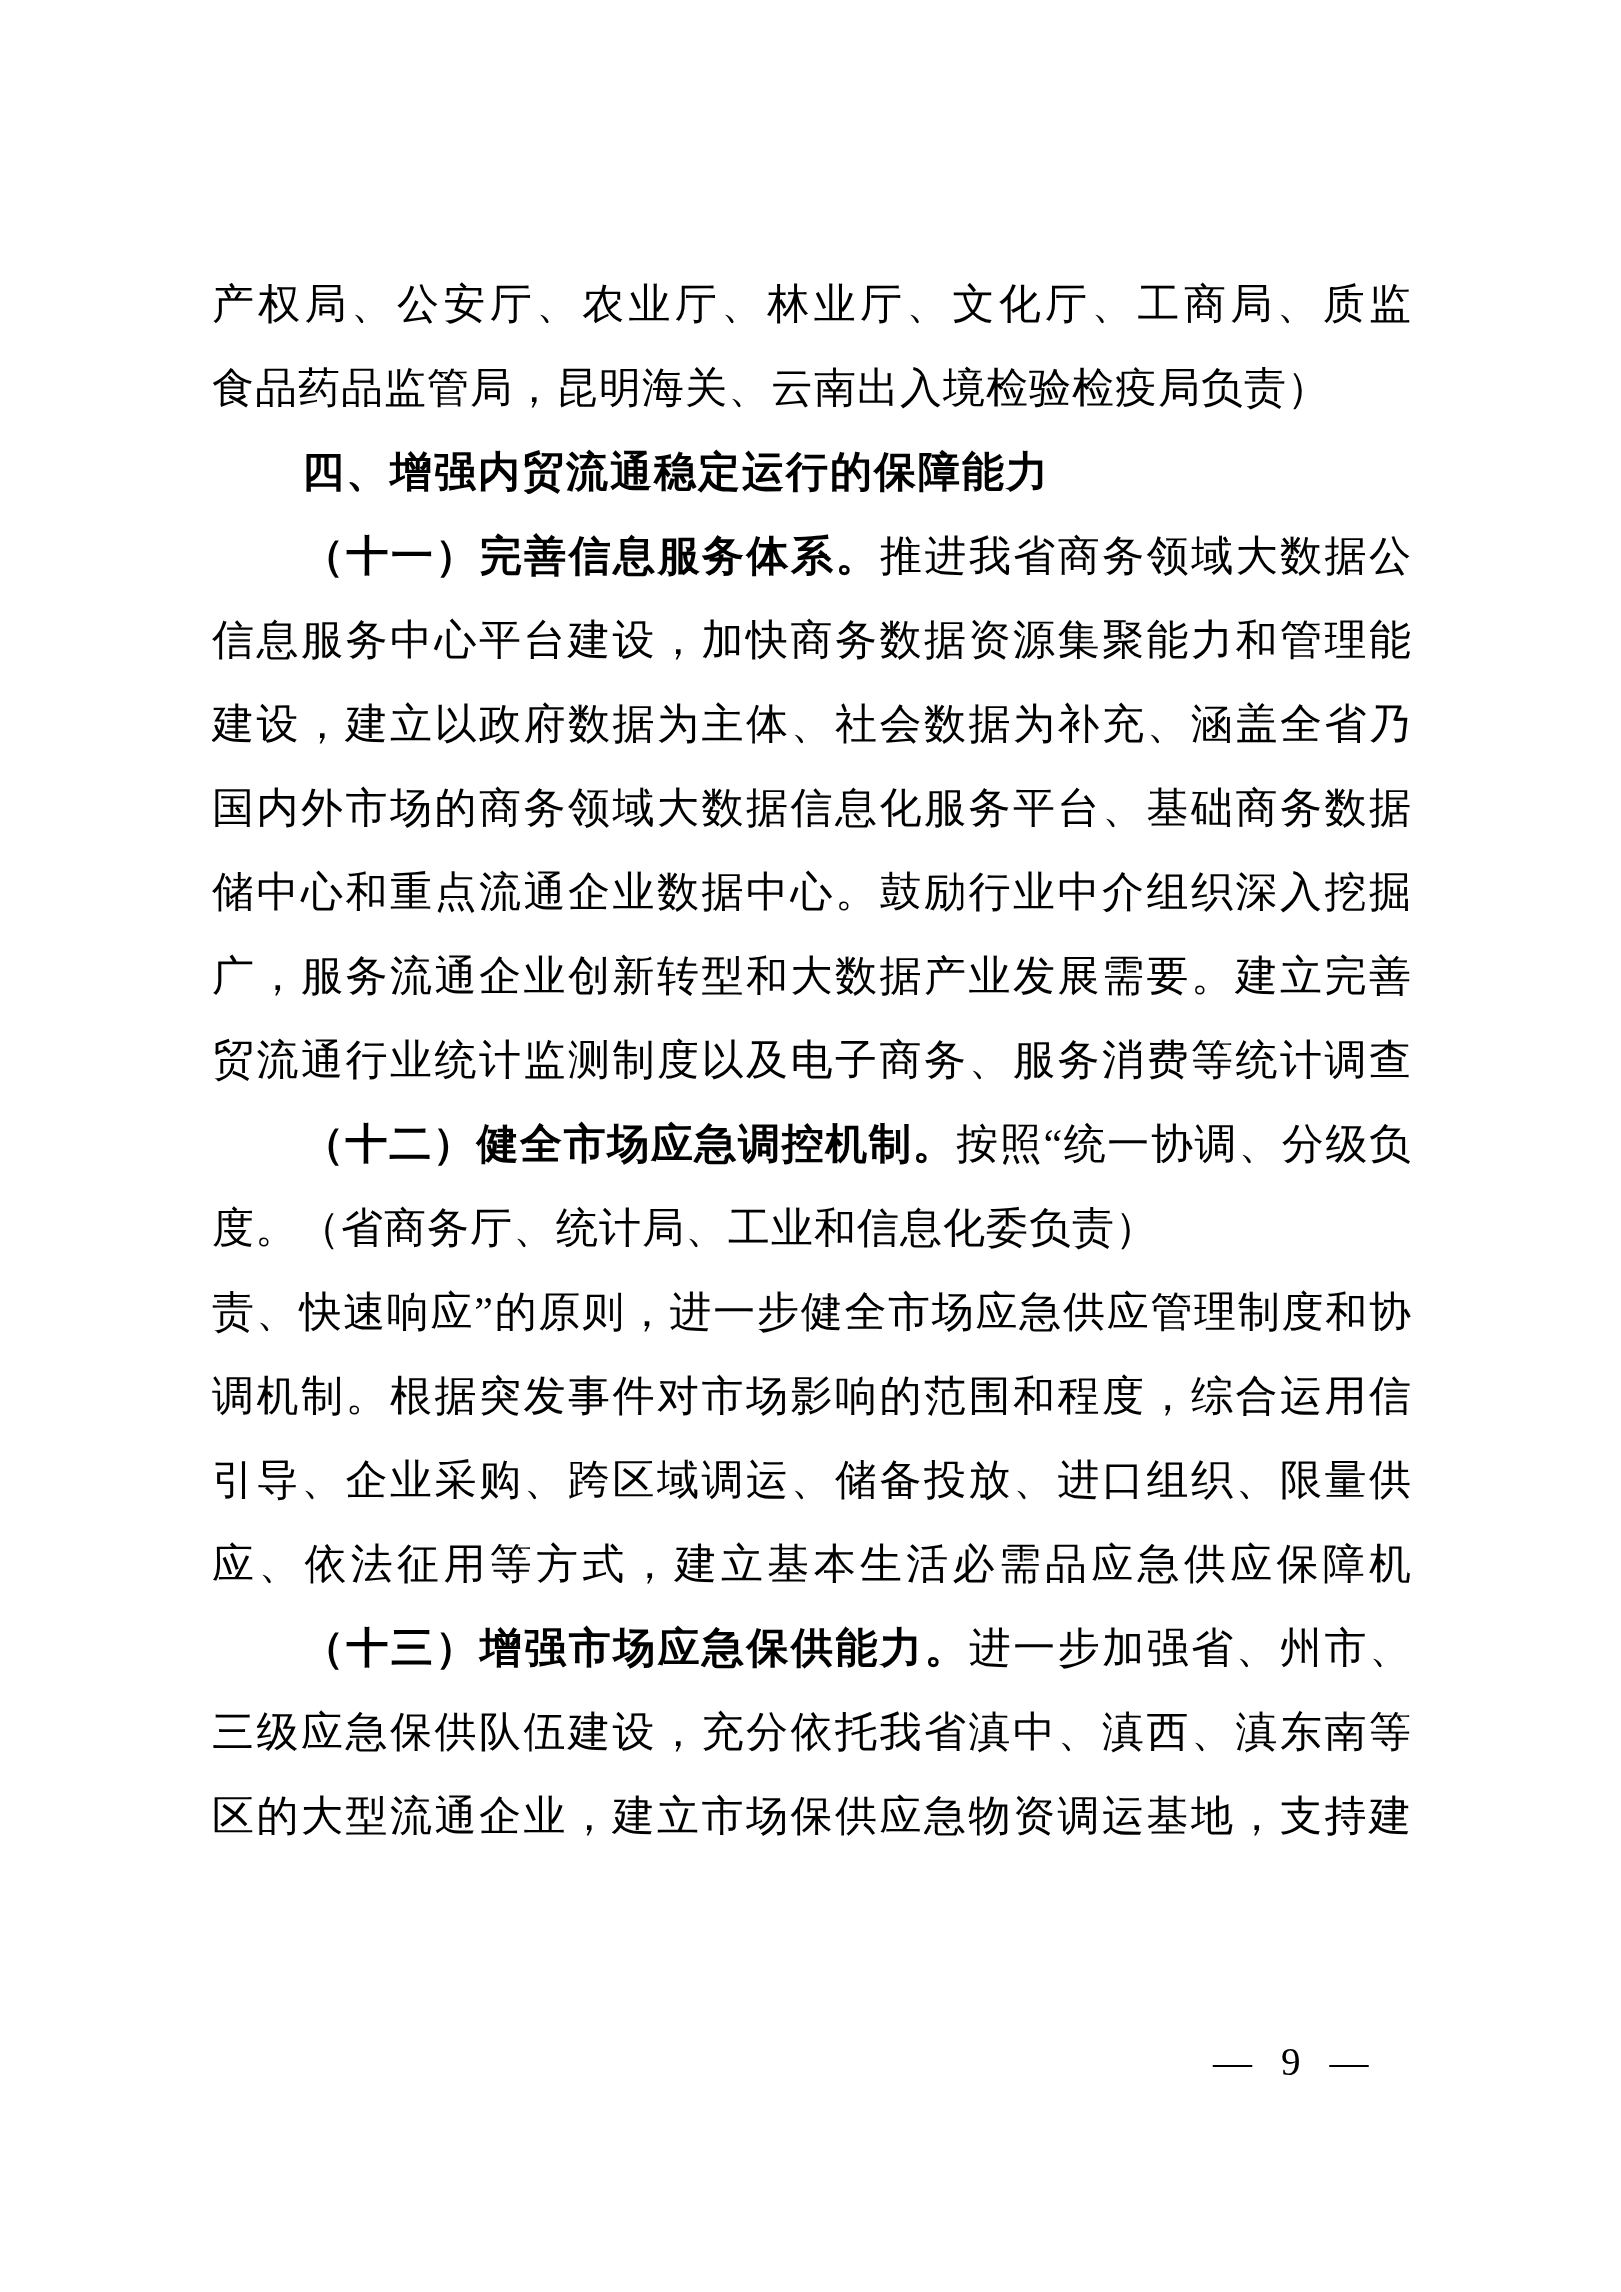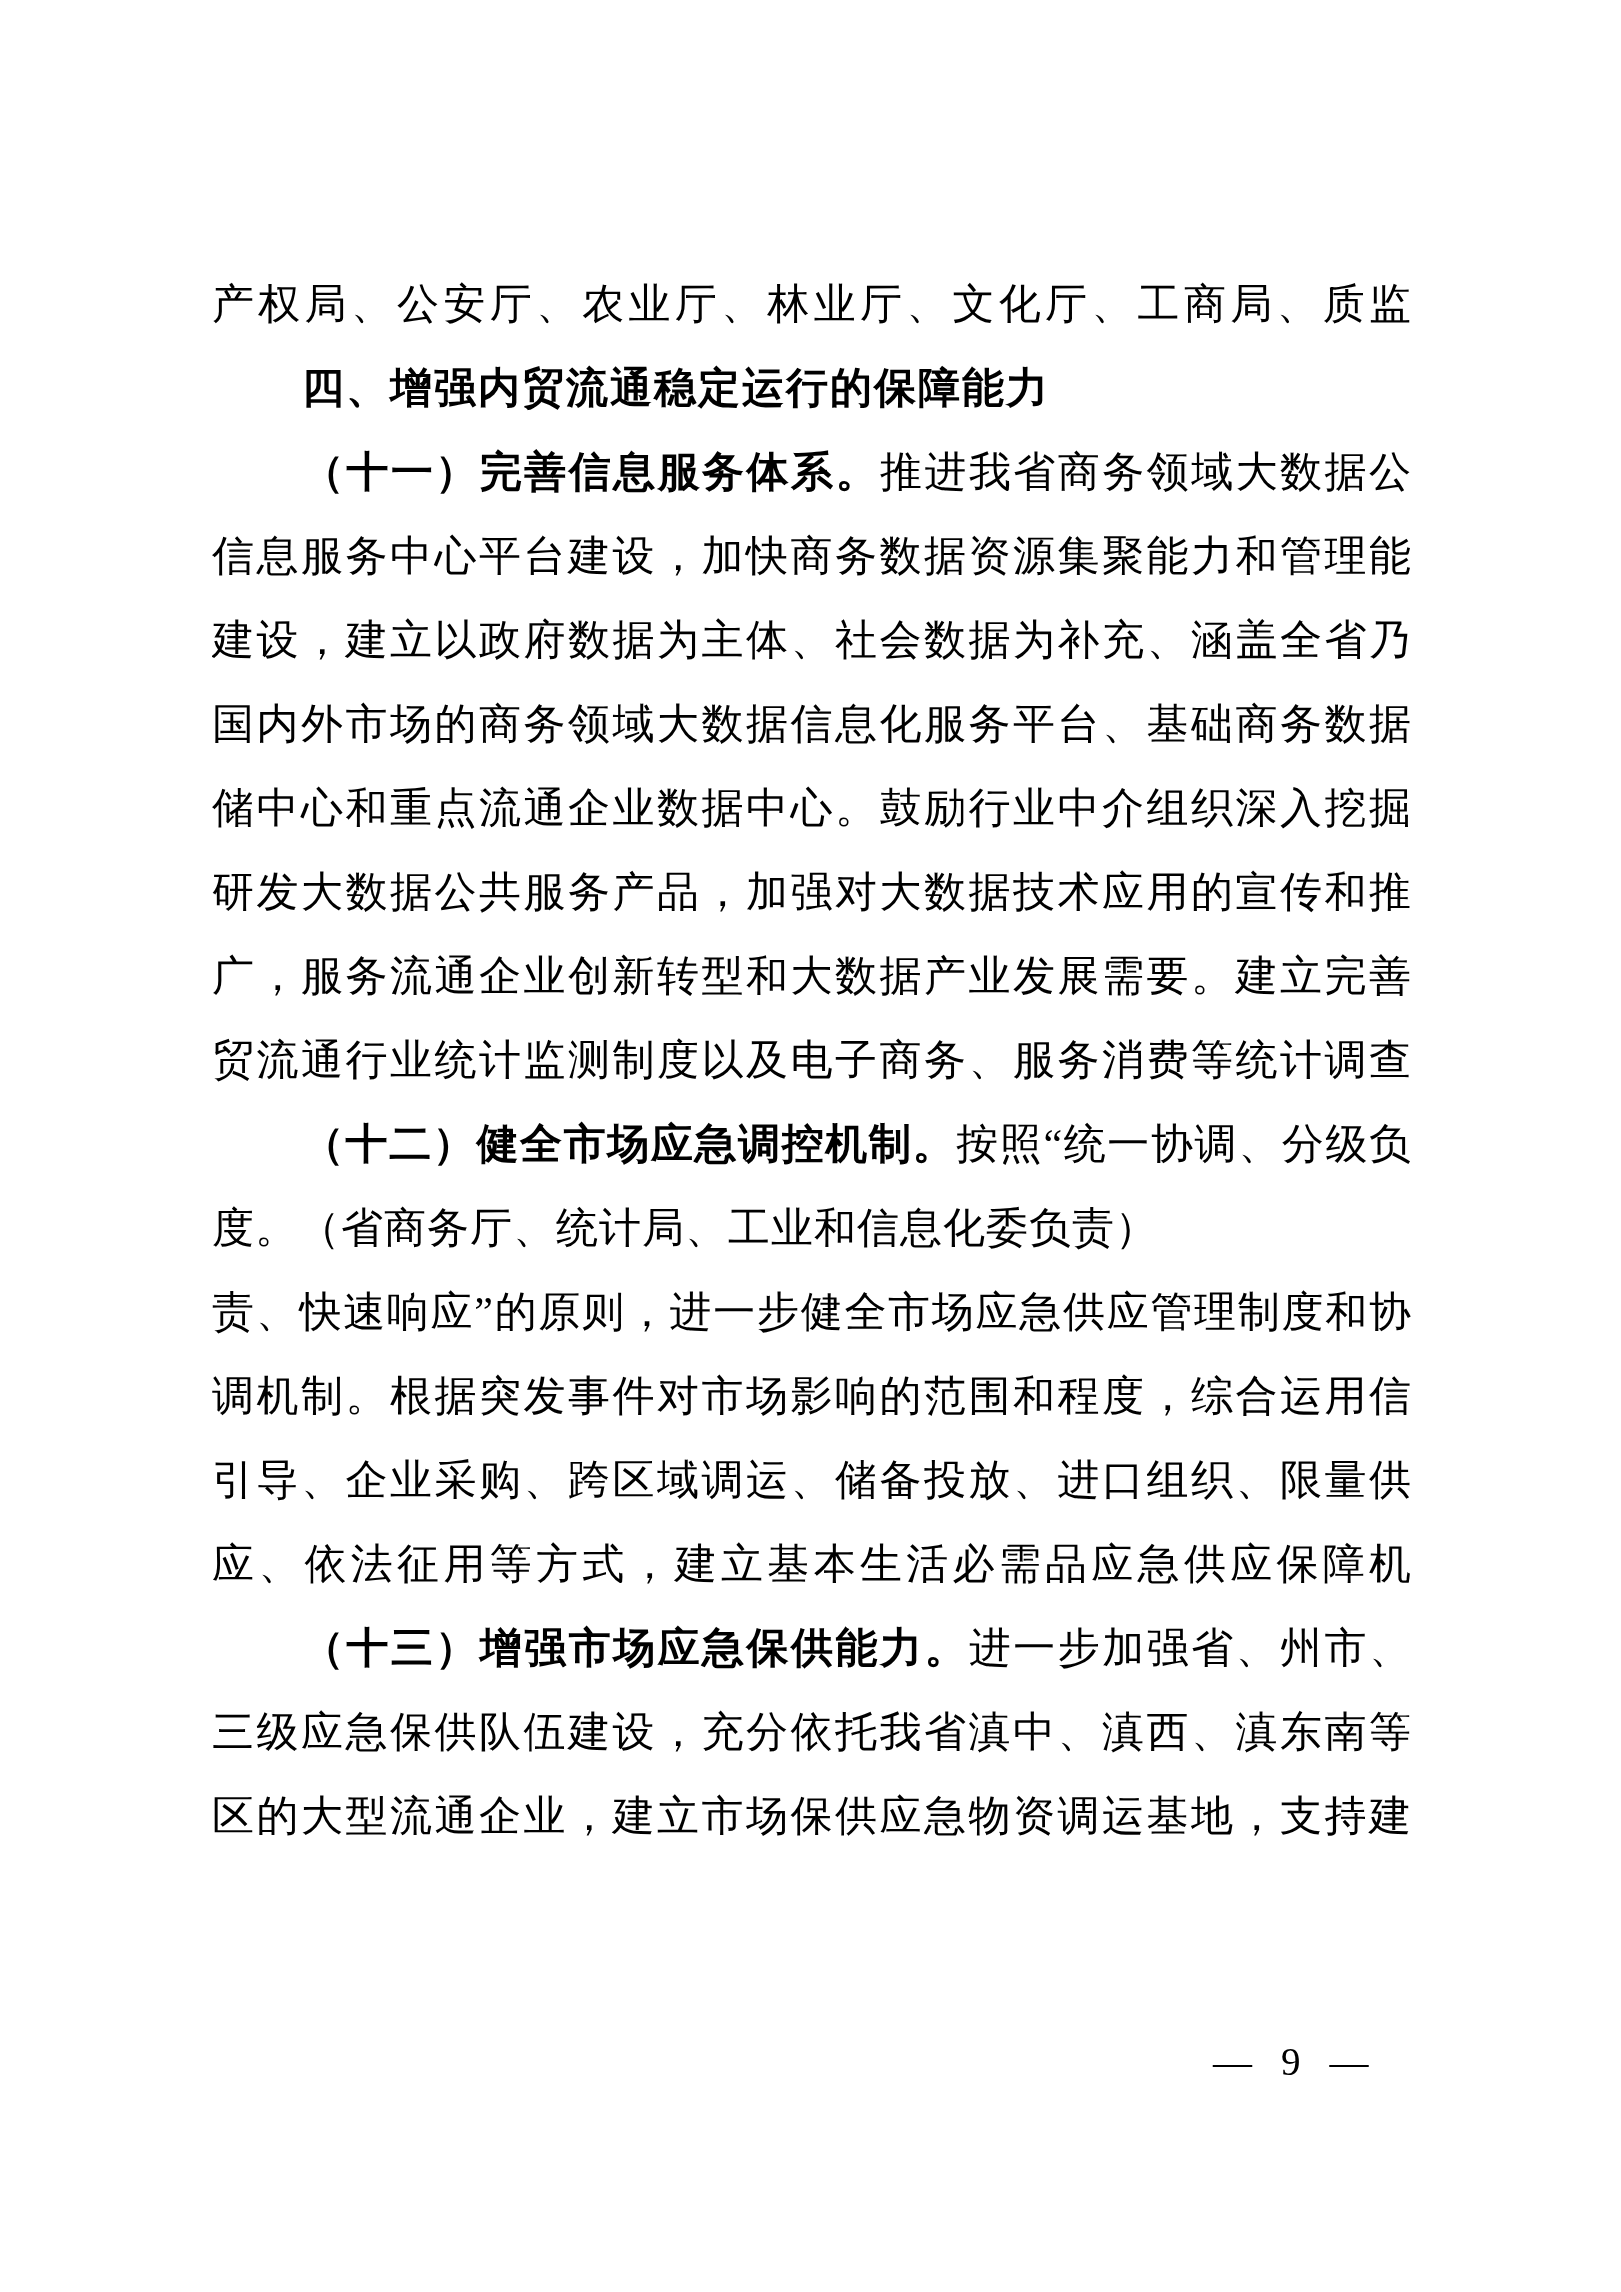--- a/index.html
+++ b/index.html
@@ -52,29 +52,29 @@
   .pagenum .dash { letter-spacing: 0; }
 </style>
 </head>
 <body>
 
 <div class="page">
 
   <div class="textblock">
 
     <div class="line justify">产权局、公安厅、农业厅、林业厅、文化厅、工商局、质监局、</div>
+    <div class="line">食品药品监管局，昆明海关、云南出入境检验检疫局负责）</div>
 
     <div class="line heading indent">四、增强内贸流通稳定运行的保障能力</div>
 
     <div class="line justify indent"><span class="lead">（十一）完善信息服务体系。</span><span>推进我省商务领域大数据公共</span></div>
     <div class="line justify">信息服务中心平台建设，加快商务数据资源集聚能力和管理能力</div>
     <div class="line justify">建设，建立以政府数据为主体、社会数据为补充、涵盖全省乃至</div>
     <div class="line justify">国内外市场的商务领域大数据信息化服务平台、基础商务数据存</div>
     <div class="line justify">储中心和重点流通企业数据中心。鼓励行业中介组织深入挖掘和</div>
-    <div class="line justify">研发大数据公共服务产品，加强对大数据技术应用的宣传和推</div>
     <div class="line justify">广，服务流通企业创新转型和大数据产业发展需要。建立完善内</div>
     <div class="line justify">贸流通行业统计监测制度以及电子商务、服务消费等统计调查制</div>
     <div class="line justify indent"><span class="lead">（十二）健全市场应急调控机制。</span><span>按照“统一协调、分级负</span></div>
 
     <div class="line">度。（省商务厅、统计局、工业和信息化委负责）</div>
     <div class="line justify">责、快速响应”的原则，进一步健全市场应急供应管理制度和协</div>
     <div class="line justify">调机制。根据突发事件对市场影响的范围和程度，综合运用信息</div>
     <div class="line justify">引导、企业采购、跨区域调运、储备投放、进口组织、限量供</div>
     <div class="line justify">应、依法征用等方式，建立基本生活必需品应急供应保障机制。</div>
 

